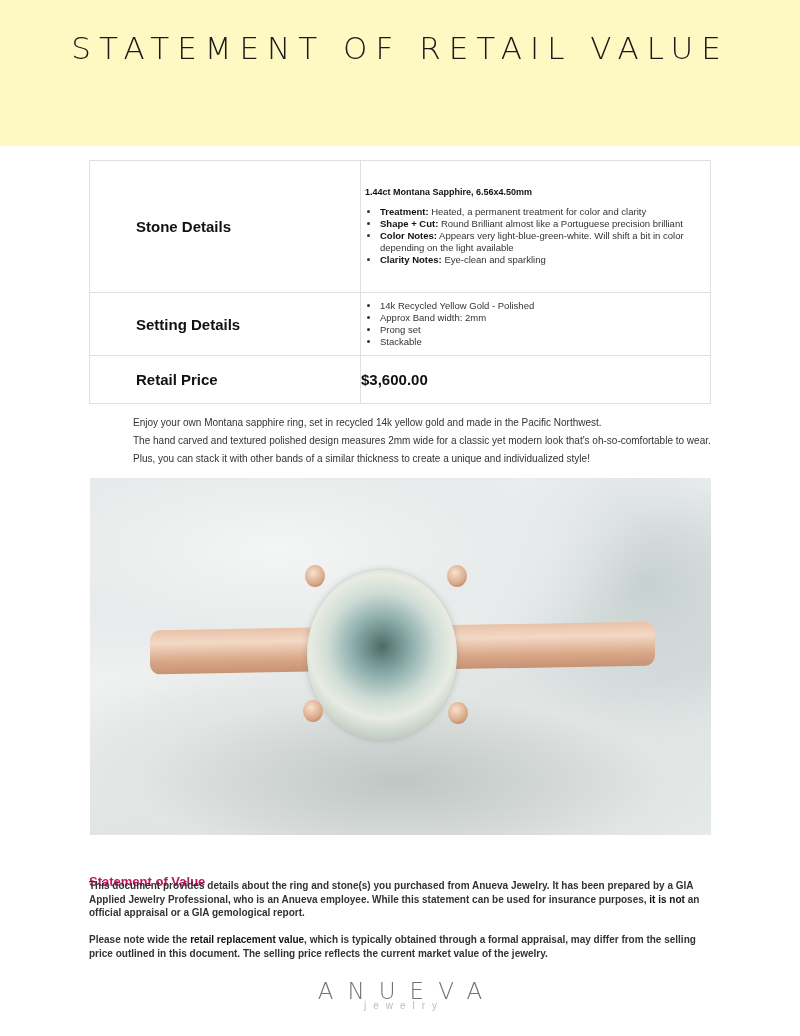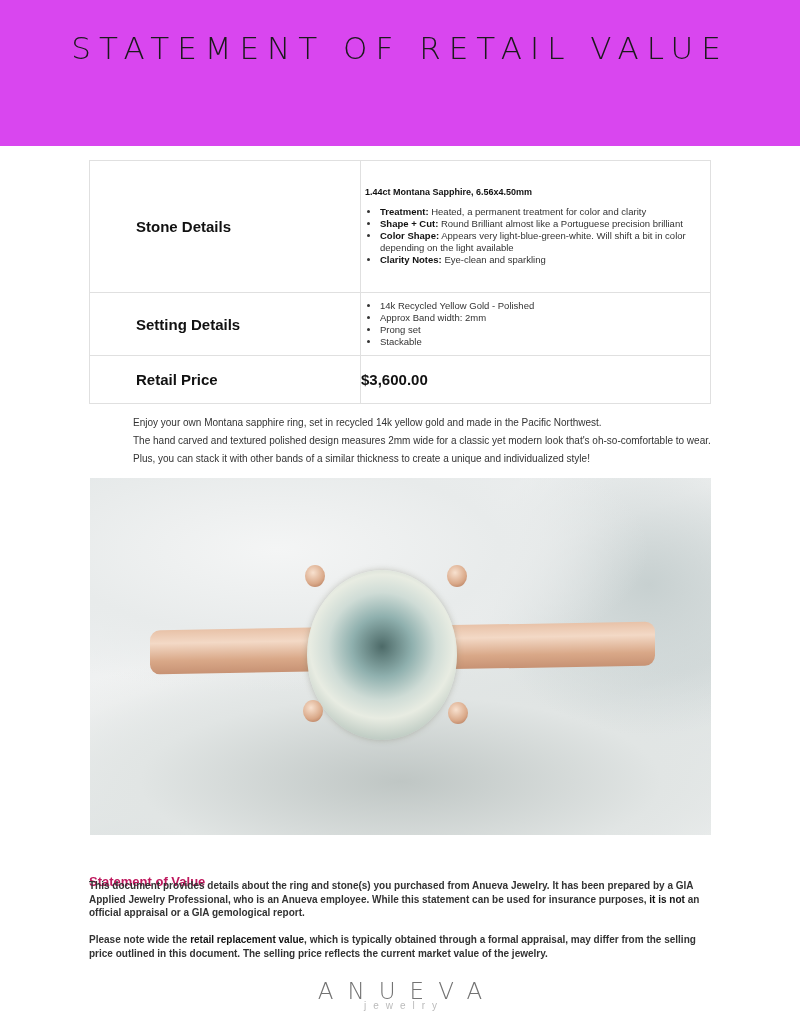--- a/index.html
+++ b/index.html
@@ -1,17 +1,17 @@
 <!DOCTYPE html>
 <html><head>
 <meta charset="utf-8">
 <style>
   html, body { margin:0; padding:0; }
   body { width:800px; height:1036px; background:#ffffff; font-family:"Liberation Sans", sans-serif; color:#222; position:relative; overflow:hidden; }
-  .header { position:absolute; left:0; top:0; width:800px; height:146px; background:#d946ef; text-align:center; }
+  .header { position:absolute; left:0; top:0; width:800px; height:146px; background:#fef9c3; text-align:center; }
   .header h1 { margin:0; position:absolute; top:30px; left:0; width:800px; font-weight:normal; font-size:31px; letter-spacing:8px; color:#1a1a1a; font-family:"DejaVu Sans", sans-serif; font-weight:200; }
   .header .subtitle { position:absolute; top:75px; left:100px; width:600px; font-size:16.5px; line-height:22px; color:#222; letter-spacing:0.6px; font-family:"DejaVu Sans", sans-serif; font-weight:200; }
   table.details { position:absolute; left:89px; top:160px; width:622px; border-collapse:collapse; }
   table.details td { border:1px solid #e0e0e0; vertical-align:middle; }
   td.label { width:223px; padding-left:46px; font-weight:bold; font-size:15px; color:#111; }
   td.content { padding-left:4px; font-size:9.5px; color:#333; }
   .row-stone { height:132px; }
   .row-setting { height:63px; }
   .row-price { height:48px; }
   .stone-title { font-weight:bold; font-size:9px; color:#111; margin:0 0 9px 0; }
@@ -47,21 +47,21 @@
 
 <table class="details">
   <tbody>
       <tr class="row-stone">
     <td class="label">Stone Details</td>
     <td class="content">
       <p class="stone-title">1.44ct Montana Sapphire, 6.56x4.50mm</p>
       <ul>
         <li><b>Treatment:</b><span> Heated, a permanent treatment for color and clarity</span></li>
         <li><b>Shape + Cut:</b><span> Round Brilliant almost like a Portuguese precision brilliant</span></li>
-        <li><b>Color Shape:</b><span> Appears very light-blue-green-white. Will shift a bit in color depending on the light available</span></li>
+        <li><b>Color Notes:</b><span> Appears very light-blue-green-white. Will shift a bit in color depending on the light available</span></li>
         <li><b>Clarity Notes:</b><span> Eye-clean and sparkling</span></li>
       </ul>
     </td>
   </tr>
   <tr class="row-setting">
     <td class="label">Setting Details</td>
     <td class="content">
       <ul>
         <li>14k Recycled Yellow Gold - Polished</li>
         <li>Approx Band width: 2mm</li>

